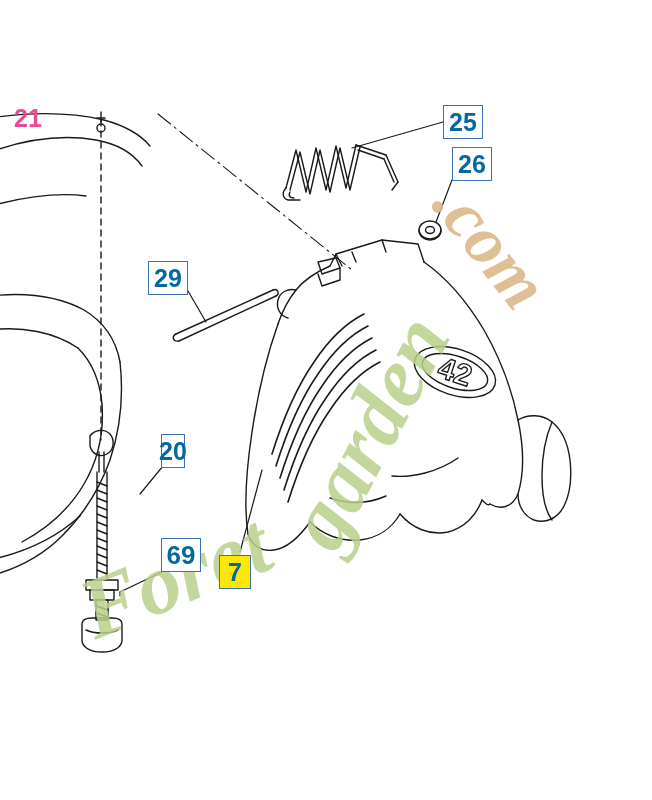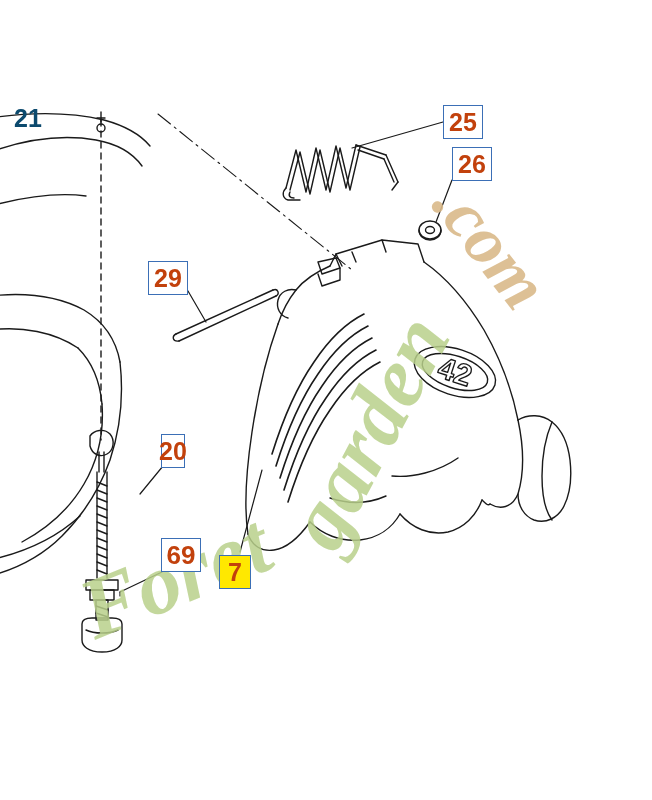--- a/index.html
+++ b/index.html
@@ -22,35 +22,35 @@
     left: 0;
     top: 0;
     width: 652px;
     height: 800px;
   }
   .callout {
     position: absolute;
     box-sizing: border-box;
     border: 1px solid #3b6fb6;
     background: #ffffff;
-    color: #c2410c;
+    color: #0369a1;
     font-family: "Liberation Sans", sans-serif;
     font-weight: bold;
     display: flex;
     align-items: center;
     justify-content: center;
     letter-spacing: 0px;
   }
   .callout.highlight {
     background: #ffe800;
     border-color: #3b6fb6;
   }
   .plain-label {
     position: absolute;
-    color: #0c4a6e;
+    color: #ec4899;
     font-family: "Liberation Sans", sans-serif;
     font-weight: bold;
     font-size: 25px;
   }
   .watermark {
     position: absolute;
     pointer-events: none;
     user-select: none;
   }
   .wm-text {

